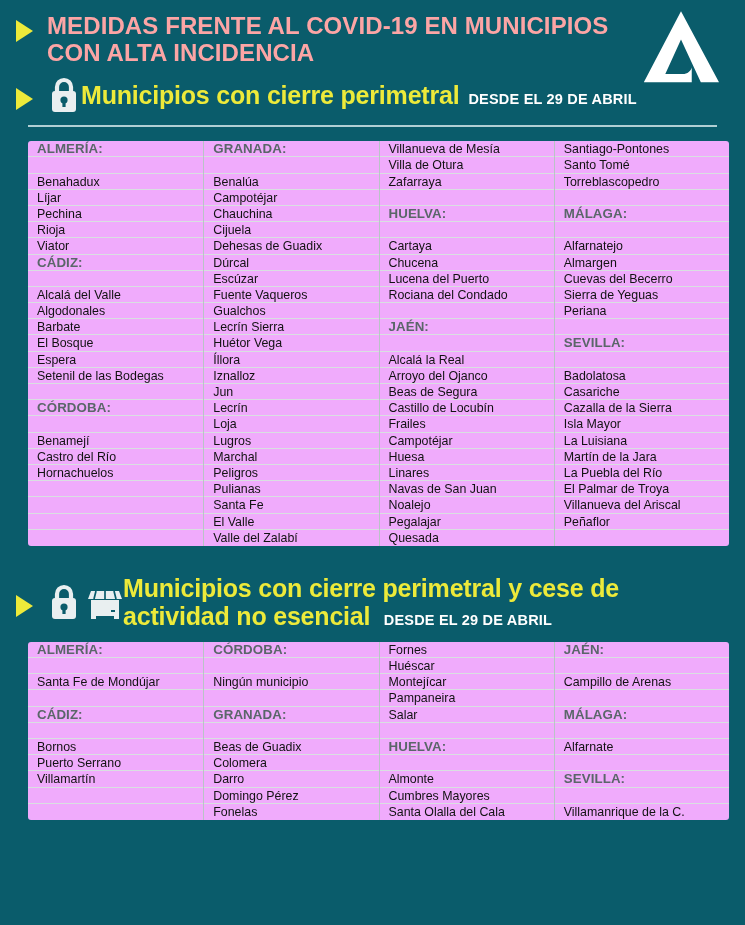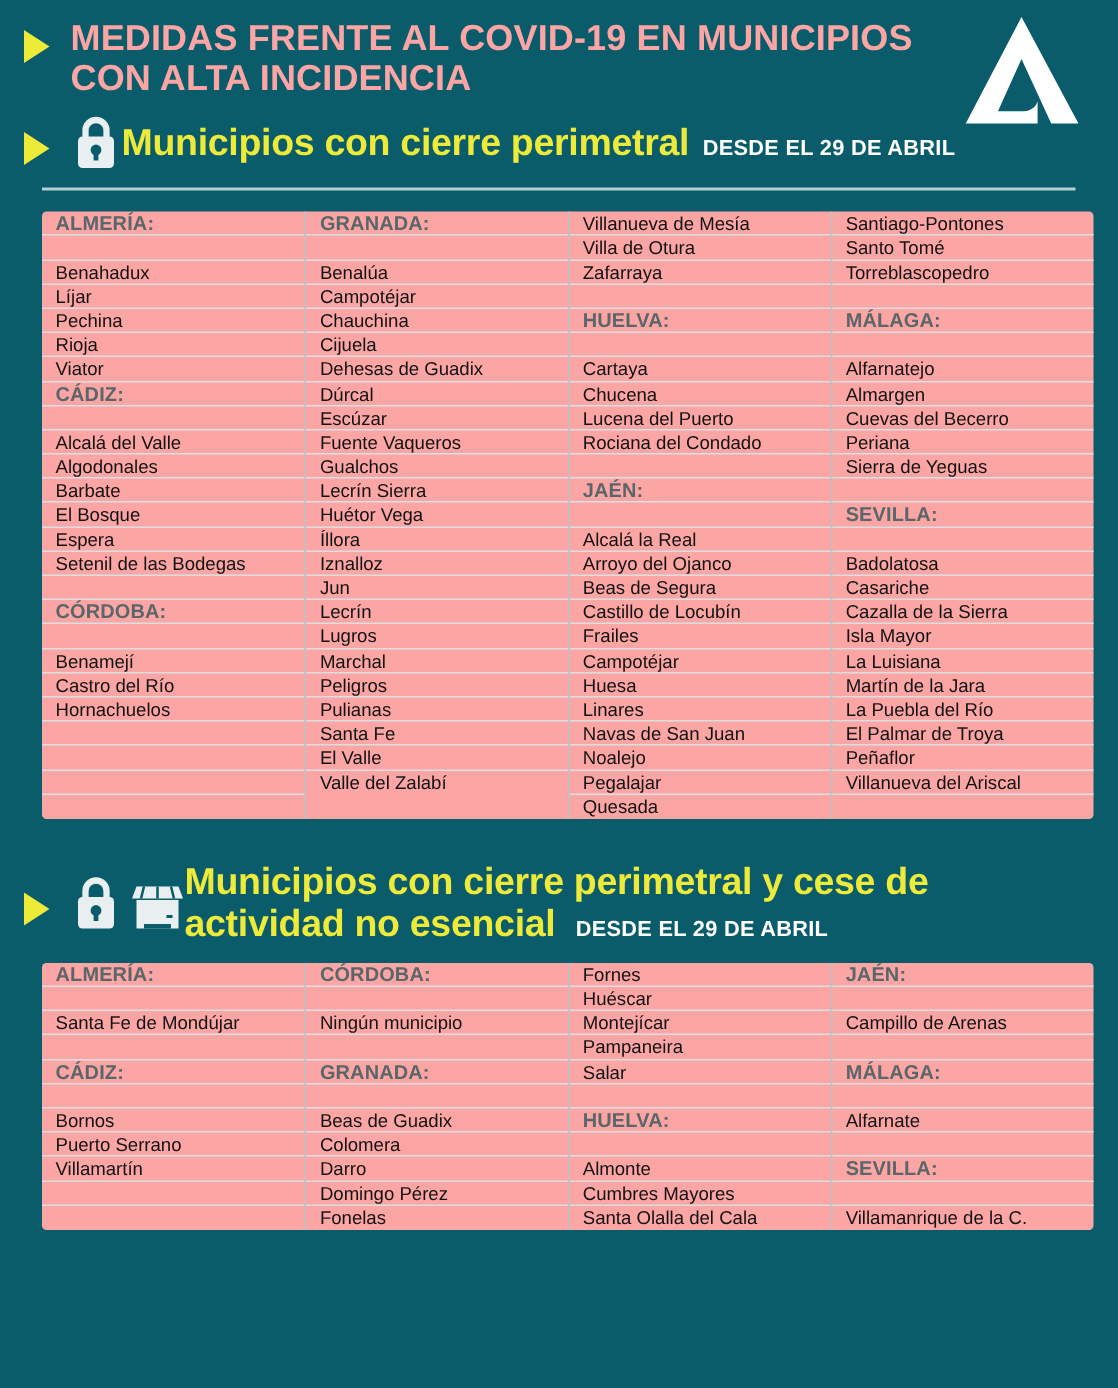--- a/index.html
+++ b/index.html
@@ -91,21 +91,21 @@
   .sh-two-line .line2 { display: inline; }
   .divider {
     height: 2px;
     background: #cfe3e6;
     margin: 11px 28px 0 28px;
     opacity: .85;
   }
 
   
   .card {
-    background: #fca5a5;
+    background: #f0abfc;
     margin: 14px 16px 0 28px;
     border-radius: 3px;
     padding: 0;
     box-sizing: border-box;
   }
   .card.second { margin-top: 12px; }
   .grid {
     display: flex;
     width: 100%;
   }
@@ -212,20 +212,21 @@
         <div class="cell">Dúrcal</div>
         <div class="cell">Escúzar</div>
         <div class="cell">Fuente Vaqueros</div>
         <div class="cell">Gualchos</div>
         <div class="cell">Lecrín Sierra</div>
         <div class="cell">Huétor Vega</div>
         <div class="cell">Íllora</div>
         <div class="cell">Iznalloz</div>
         <div class="cell">Jun</div>
         <div class="cell">Lecrín</div>
+        <div class="cell">Loja</div>
         <div class="cell">Lugros</div>
         <div class="cell">Marchal</div>
         <div class="cell">Peligros</div>
         <div class="cell">Pulianas</div>
         <div class="cell">Santa Fe</div>
         <div class="cell">El Valle</div>
         <div class="cell">Valle del Zalabí</div>
       </div>
       <div class="col">
         <div class="cell">Villanueva de Mesía</div>
@@ -257,35 +258,35 @@
       <div class="col">
         <div class="cell">Santiago-Pontones</div>
         <div class="cell">Santo Tomé</div>
         <div class="cell">Torreblascopedro</div>
         <div class="cell blank"></div>
         <div class="cell prov">MÁLAGA:</div>
         <div class="cell blank"></div>
         <div class="cell">Alfarnatejo</div>
         <div class="cell">Almargen</div>
         <div class="cell">Cuevas del Becerro</div>
+        <div class="cell">Sierra de Yeguas</div>
         <div class="cell">Periana</div>
-        <div class="cell">Sierra de Yeguas</div>
         <div class="cell blank"></div>
         <div class="cell prov">SEVILLA:</div>
         <div class="cell blank"></div>
         <div class="cell">Badolatosa</div>
         <div class="cell">Casariche</div>
         <div class="cell">Cazalla de la Sierra</div>
         <div class="cell">Isla Mayor</div>
         <div class="cell">La Luisiana</div>
         <div class="cell">Martín de la Jara</div>
         <div class="cell">La Puebla del Río</div>
         <div class="cell">El Palmar de Troya</div>
+        <div class="cell">Villanueva del Ariscal</div>
         <div class="cell">Peñaflor</div>
-        <div class="cell">Villanueva del Ariscal</div>
         <div class="cell blank"></div>
       </div>
     </div>
 </div>
 
 <div class="gap"></div>
 
 <div class="section-head second">
   <div class="tri"></div>
   <div class="sh-icons">

